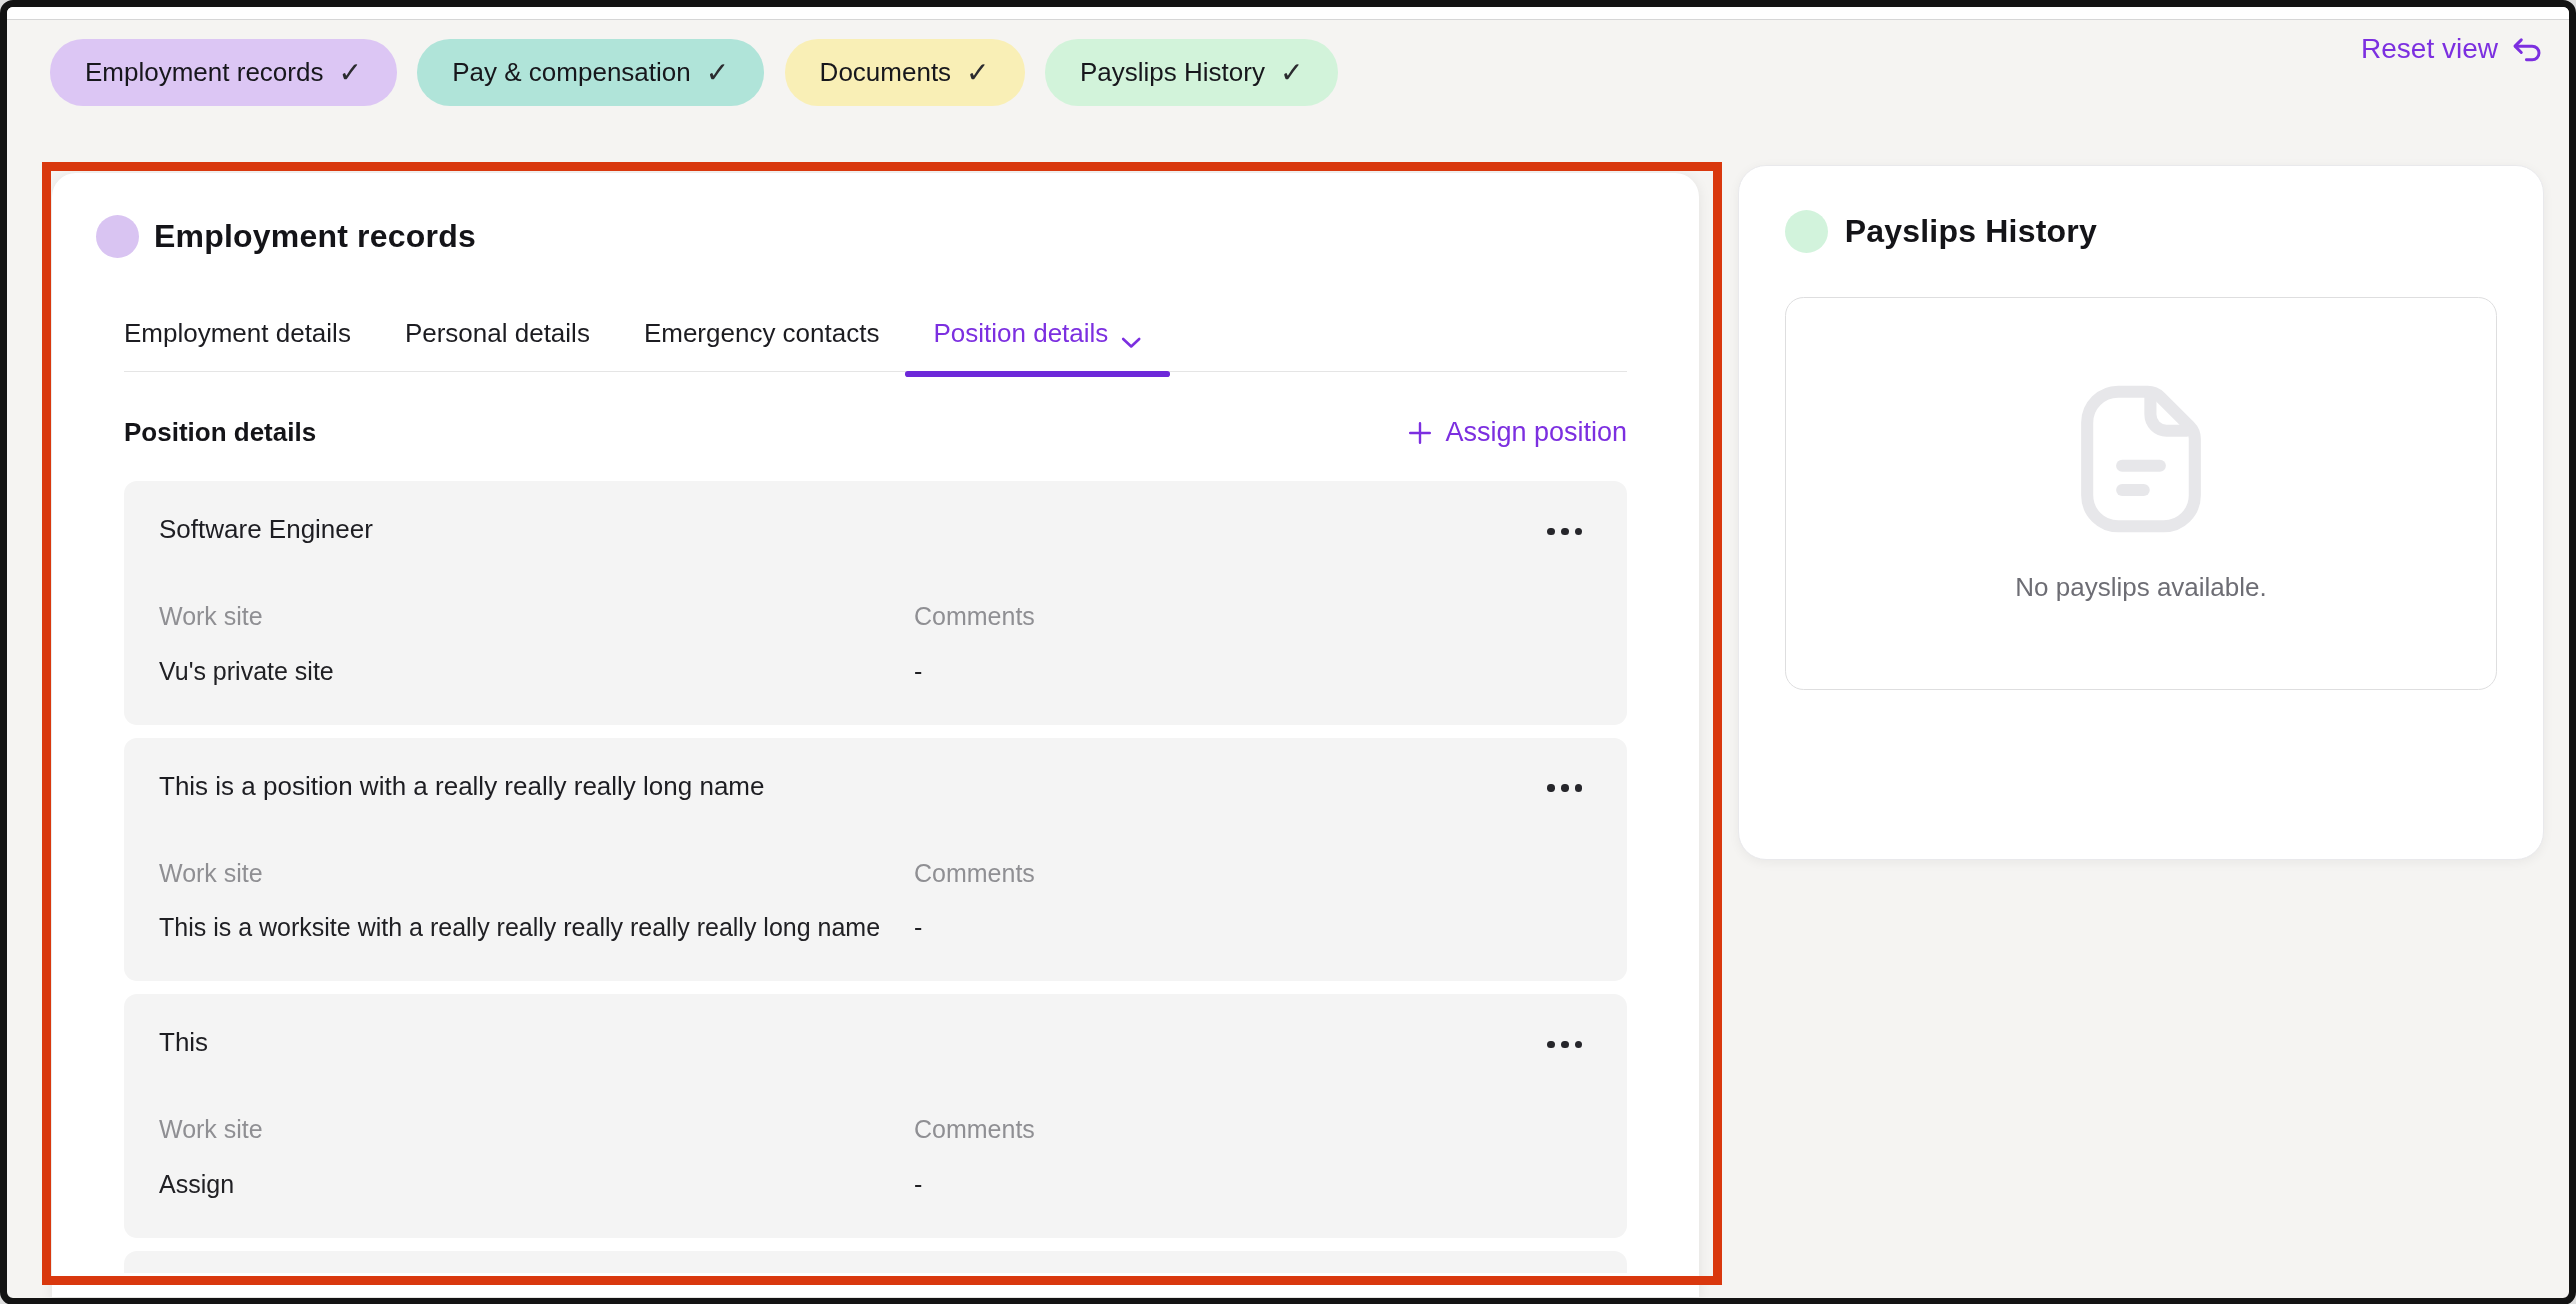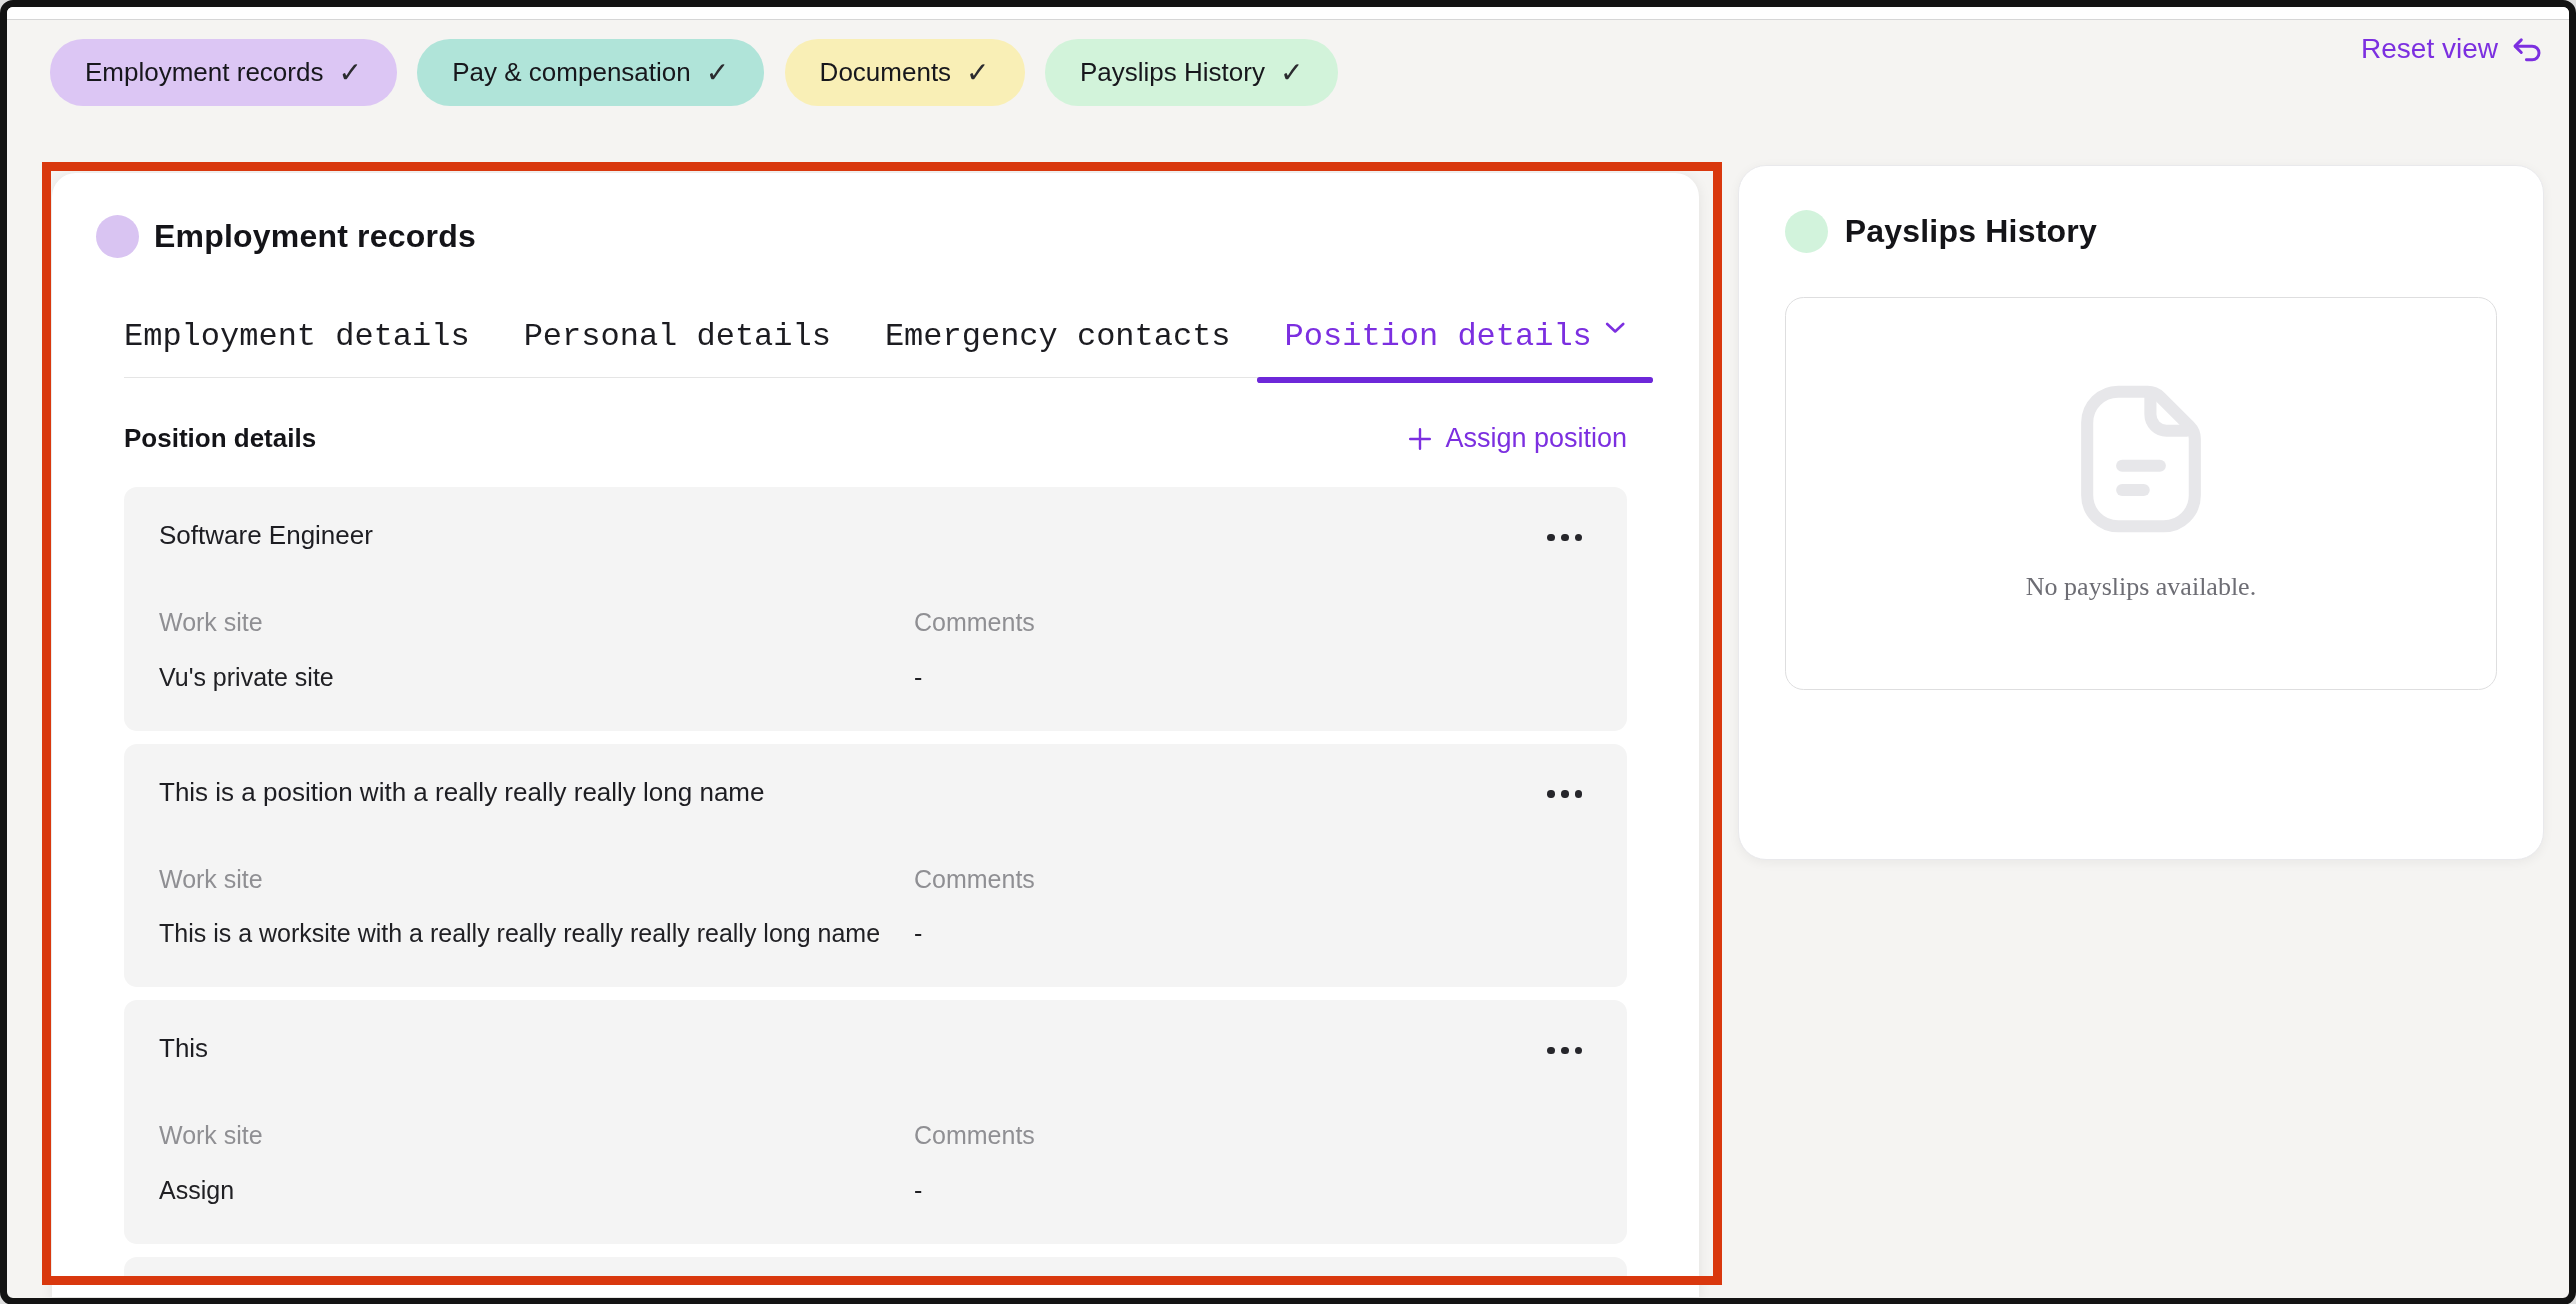--- a/index.html
+++ b/index.html
@@ -33,21 +33,21 @@
   
   .main-card{position:absolute;left:45px;top:166px;width:1647px;height:1124px;background:#ffffff;
              border-radius:24px 24px 0 0;box-shadow:0 2.8px 13px rgba(0,0,0,0.08);padding:41px 72px 0 72px;}
   .card-header{display:flex;align-items:center;gap:15px;margin-left:-28px;height:45px;}
   .dot{width:43px;height:43px;border-radius:50%;flex:0 0 auto;}
   .dot--purple{background:#d9c4f2;}
   .dot--green{background:#d2f3dc;}
   .card-title{font-size:32px;font-weight:700;color:#141418;letter-spacing:0.2px;}
 
   .tabs-row{margin-top:59px;display:flex;gap:54px;border-bottom:1.9px solid #e5e5e5;padding-bottom:22px;}
-  .tab{font-size:32px;color:#1c1c21;cursor:pointer;position:relative;display:flex;align-items:flex-start;gap:13px;white-space:nowrap;font-family:Liberation Mono, monospace;}
+  .tab{font-size:26px;color:#1c1c21;cursor:pointer;position:relative;display:flex;align-items:flex-end;gap:13px;white-space:nowrap;}
   .tab.active{color:#7c2fe0;}
   .tab.active::after{content:"";position:absolute;left:-28px;right:-28px;top:calc(100% + 22px);height:5.6px;
                      background:#6d28d9;border-radius:2.8px;}
   .tab svg{display:block;margin-top:3.7px;}
 
   .section-row{margin-top:45px;display:flex;align-items:center;justify-content:space-between;}
   .section-title{font-size:26px;font-weight:700;color:#141418;}
   .assign-btn{display:flex;align-items:center;gap:13px;color:#7c2fe0;font-size:27px;cursor:pointer;}
   .assign-btn svg{display:block;}
 
@@ -62,21 +62,21 @@
   .pos-card--peek{height:22px;padding:0;border-radius:13px 13px 0 0;}
 
   
   .payslips-card{position:absolute;left:1731px;top:158px;width:806px;height:695px;background:#ffffff;
                  border:1.9px solid #e9e9ec;border-radius:28px;box-shadow:0 2.8px 11px rgba(0,0,0,0.05);
                  padding:43px 46px;}
   .payslips-header{display:flex;align-items:center;gap:16.7px;height:45px;}
   .empty-box{margin-top:43px;border:1.9px solid #dededf;border-radius:18.6px;height:393px;
              display:flex;flex-direction:column;align-items:center;justify-content:center;}
   .empty-box svg{display:block;}
-  .empty-text{margin-top:39px;font-size:26px;color:#6d6d74;font-family:Liberation Serif, serif;}
+  .empty-text{margin-top:39px;font-size:26px;color:#6d6d74;}
 </style>
 </head>
 <body>
 
 <div class="screen">
   <div class="top-strip"></div>
 
   <div class="chips-row">
     <div class="chip chip--purple">
       <span>Employment records</span>

